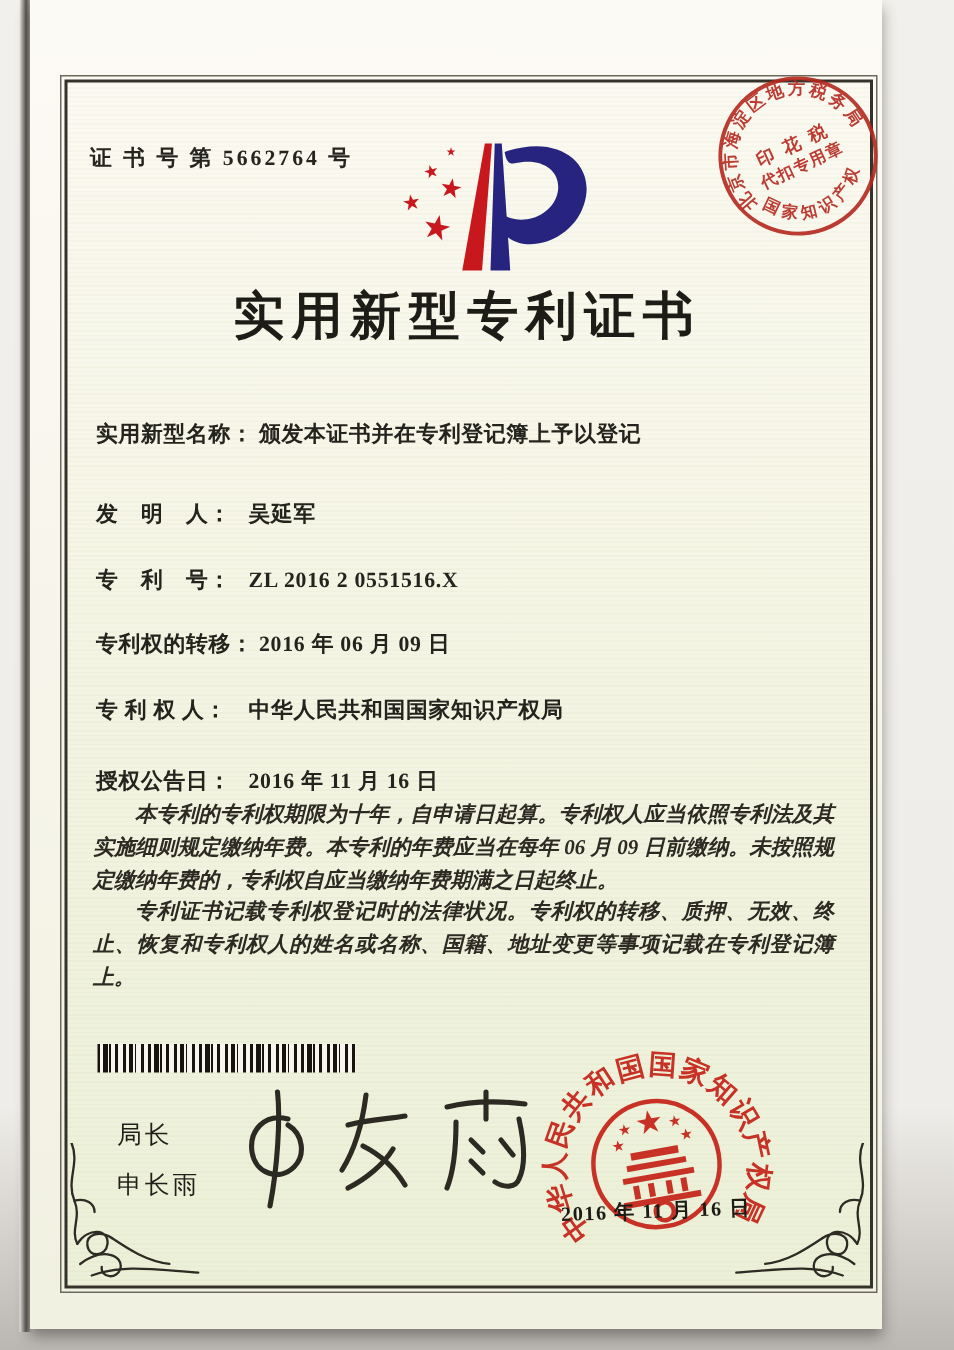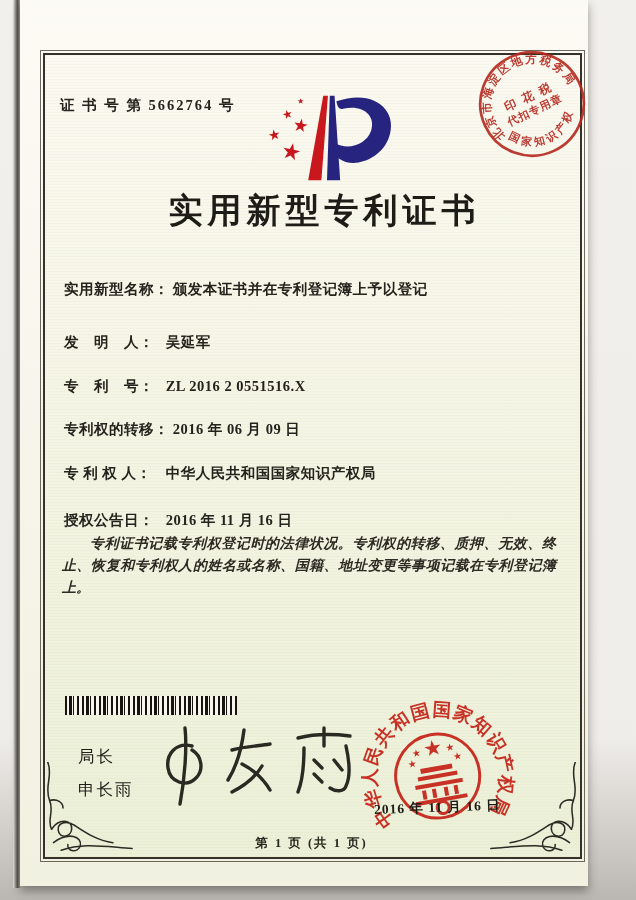--- a/index.html
+++ b/index.html
@@ -32,21 +32,21 @@
       repeating-linear-gradient(0deg,rgba(150,175,95,.05) 0 1px,transparent 1px 3px),
       linear-gradient(180deg,#fbf9f1 0%,#f7f6e9 30%,#f0f2de 70%,#ecf0d8 100%);
   }
   .cert-no{
     position:absolute;left:40px;top:96px;font-size:14.5px;font-weight:bold;
     letter-spacing:2px;color:#26241e;z-index:2;
   }
   .logo{position:absolute;left:228px;top:82px;width:158px;height:112px;z-index:2;}
   .title{
     position:absolute;left:20px;top:188px;width:543px;text-align:center;
-    font-size:34px;font-weight:bold;letter-spacing:5px;color:#1e1c17;z-index:2;margin-left:13px;
+    font-size:34px;font-weight:bold;letter-spacing:5px;color:#1e1c17;z-index:2;
   }
   .fields{position:absolute;left:44px;top:0;z-index:2;}
   .field{position:absolute;left:0;white-space:nowrap;font-size:14.5px;font-weight:bold;color:#25231d;}
   .field .flabel{display:inline-block;min-width:98px;letter-spacing:.5px;}
   .field .fvalue{letter-spacing:.5px;}
   .f0{top:280px}.f1{top:333px}.f2{top:377px}.f3{top:420px}.f4{top:464px}.f5{top:511px}
   .body-text{
     position:absolute;left:42px;top:533px;width:494px;z-index:2;
     font-size:14px;line-height:21.8px;color:#2c2a22;text-align:justify;
     font-style:italic;font-weight:600;
@@ -152,20 +152,21 @@
         <span class="flabel">专 利 权 人：</span>
         <span class="fvalue">中华人民共和国国家知识产权局</span>
       </div>
       <div class="field f5">
         <span class="flabel">授权公告日：</span>
         <span class="fvalue">2016 年 11 月 16 日</span>
       </div>
     </div>
 
     <div class="body-text">
+      <p>本专利的专利权期限为十年，自申请日起算。专利权人应当依照专利法及其实施细则规定缴纳年费。本专利的年费应当在每年 06 月 09 日前缴纳。未按照规定缴纳年费的，专利权自应当缴纳年费期满之日起终止。</p>
       <p>专利证书记载专利权登记时的法律状况。专利权的转移、质押、无效、终止、恢复和专利权人的姓名或名称、国籍、地址变更等事项记载在专利登记簿上。</p>
     </div>
 
     <div class="barcode"></div>
 
     <div class="director">
       <div>局长</div>
       <div>申长雨</div>
     </div>
 
@@ -222,16 +223,15 @@
           <textPath href="#taxTop">北京市海淀区地方税务局</textPath>
         </text>
         <text font-size="10.5" font-weight="bold" letter-spacing="3" fill="#b5281e" font-family="Liberation Serif, DejaVu Serif, serif">
           <textPath href="#taxBot">国家知识产权局</textPath>
         </text>
         <text x="58" y="54" text-anchor="middle" font-size="11.5" font-weight="bold" fill="#b5281e" letter-spacing="2" font-family="Liberation Serif, DejaVu Serif, serif">印 花 税</text>
         <text x="58" y="68" text-anchor="middle" font-size="10.5" font-weight="bold" fill="#b5281e" letter-spacing="1" font-family="Liberation Serif, DejaVu Serif, serif">代扣专用章</text>
       </g>
     </svg>
 
-    <div class="footer">第 1 页 (共 1 页)</div>
 
   </div>
 </div>
 
 </body></html>

